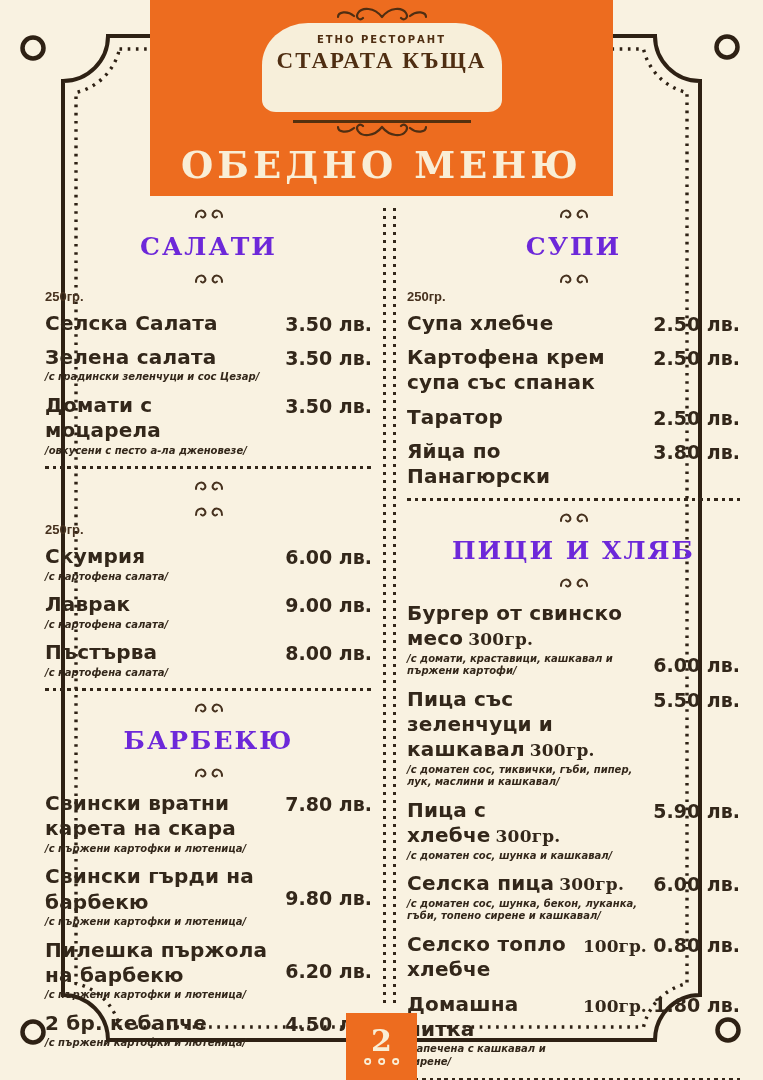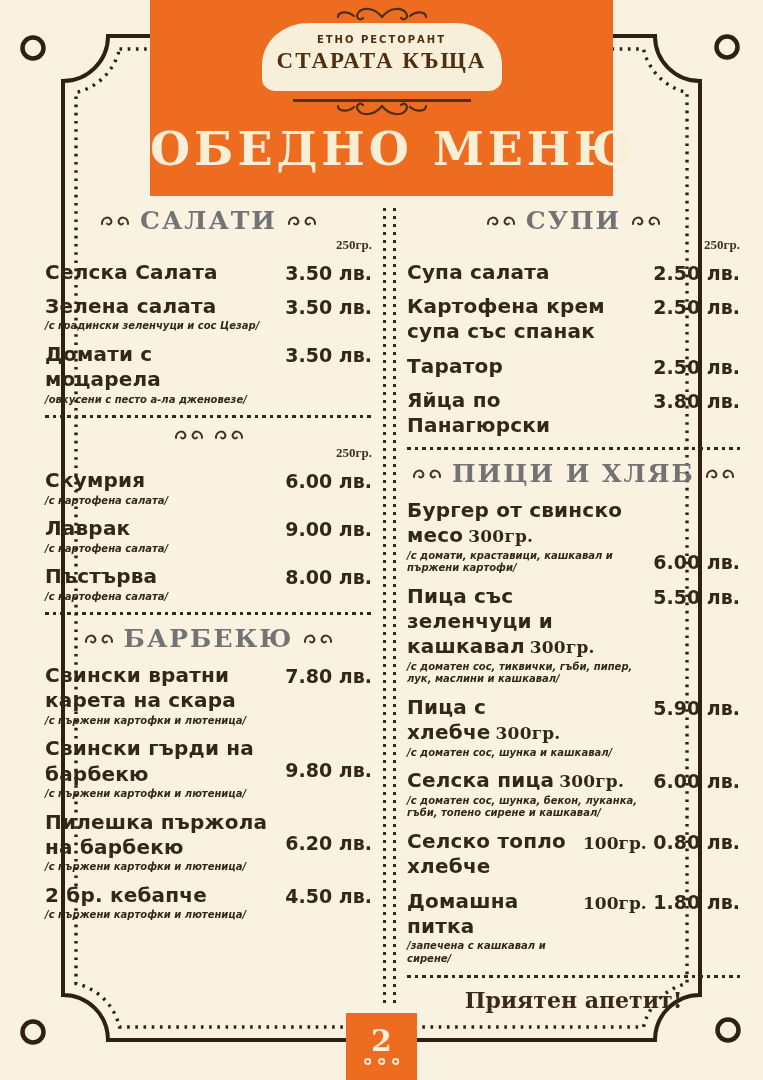--- a/index.html
+++ b/index.html
@@ -6,42 +6,42 @@
   body{background:#888;}
   .page{position:relative;width:763px;height:1080px;background:#f9f2e1;overflow:hidden;
         font-family:"DejaVu Sans",sans-serif;color:#33271a;}
   .border-svg{position:absolute;left:0;top:0;width:763px;height:1080px;}
 
   
   .banner{position:absolute;left:150px;top:0;width:463px;height:196px;background:#ed6c1f;
           text-align:center;color:#4f2e12;z-index:3;}
   .fl{display:block;margin:0 auto;color:#4f2e12;}
   .fl.top{margin-top:5px;}
-  .logo-plate{position:relative;margin:2px auto 8px;width:240px;height:68px;background:#f7efda;
+  .logo-plate{position:relative;margin:2px auto 8px;width:240px;height:89px;background:#f7efda;
               border-radius:46px 46px 14px 14px / 42px 42px 12px 12px;}
   .logo-tagline{padding-top:11px;font-size:10px;font-weight:bold;letter-spacing:2px;}
   .logo-name{font-family:Liberation Serif, serif;font-weight:bold;font-size:23px;letter-spacing:2px;margin-top:3px;}
   .logo-underline{width:178px;height:3px;background:#53300f;margin:4px auto 0;}
-  .banner-title{margin-top:4px;font-family:"DejaVu Serif",serif;font-weight:bold;font-size:46px;
+  .banner-title{margin-top:4px;font-family:"DejaVu Serif",serif;font-weight:bold;font-size:37px;
                 letter-spacing:4px;color:#f9eed6;white-space:nowrap;}
 
   
   .content{position:absolute;left:45px;top:206px;width:695px;height:804px;display:flex;z-index:2;}
   .col-left{width:327px;}
   .col-right{flex:1;min-width:0;}
   .divider-v{width:13px;margin:2px 11px 4px 11px;
     background-image:repeating-linear-gradient(180deg,#33271a 0 3.5px,transparent 3.5px 8px),
                      repeating-linear-gradient(180deg,#33271a 0 3.5px,transparent 3.5px 8px);
     background-size:3px 100%,3px 100%;
     background-position:left top,right top;
     background-repeat:no-repeat,no-repeat;}
 
-  .sec-head{display:flex;align-items:center;justify-content:center;gap:10px;color:#737373;margin-bottom:2px;}
+  .sec-head{display:flex;align-items:center;justify-content:center;gap:10px;color:#6d28d9;margin-bottom:2px;flex-direction:column;}
   .sec-title{font-family:"DejaVu Serif",serif;font-weight:bold;font-size:25px;letter-spacing:2px;white-space:nowrap;}
-  .sec-portion{text-align:right;font-family:Liberation Serif, serif;font-weight:bold;font-size:13px;
+  .sec-portion{text-align:left;font-family:Liberation Sans, sans-serif;font-weight:bold;font-size:13px;
                margin-bottom:7px;color:#46311e;}
   .sec-gap{height:8px;}
   .orn{flex:0 0 auto;color:#46311e;}
   .orn.flip{transform:scaleX(-1);}
 
   .item{display:flex;justify-content:space-between;align-items:flex-start;gap:10px;margin-bottom:9px;}
   .item-main{min-width:0;}
   .item-name{font-size:20px;font-weight:bold;line-height:1.26;letter-spacing:0.2px;}
   .wt{font-family:"DejaVu Serif",serif;font-size:17px;font-weight:bold;margin-left:5px;}
   .item-desc{font-size:10px;font-weight:bold;font-style:italic;line-height:1.28;margin-top:1px;}
@@ -219,21 +219,21 @@
             </svg>
           <span class="sec-title">СУПИ</span>
           <svg class="orn flip" width="30" height="16" viewBox="0 0 30 16">
               <path d="M2 11 C2 4 9 3 11 7 C12.5 10 9 13 7 10.5 M28 11 C28 4 21 3 19 7 C17.5 10 21 13 23 10.5" fill="none" stroke="currentColor" stroke-width="2" stroke-linecap="round"></path>
             </svg>
         </div>
         <div class="sec-portion">250гр.</div>
 
         <div class="item">
           <div class="item-main">
-              <div class="item-name"><span>Супа салата</span></div>
+              <div class="item-name"><span>Супа хлебче</span></div>
             </div>
           <div class="item-price">2.50 лв.</div>
         </div>
         <div class="item">
           <div class="item-main">
               <div class="item-name"><span>Картофена крем супа със спанак</span></div>
             </div>
           <div class="item-price">2.50 лв.</div>
         </div>
         <div class="item">

